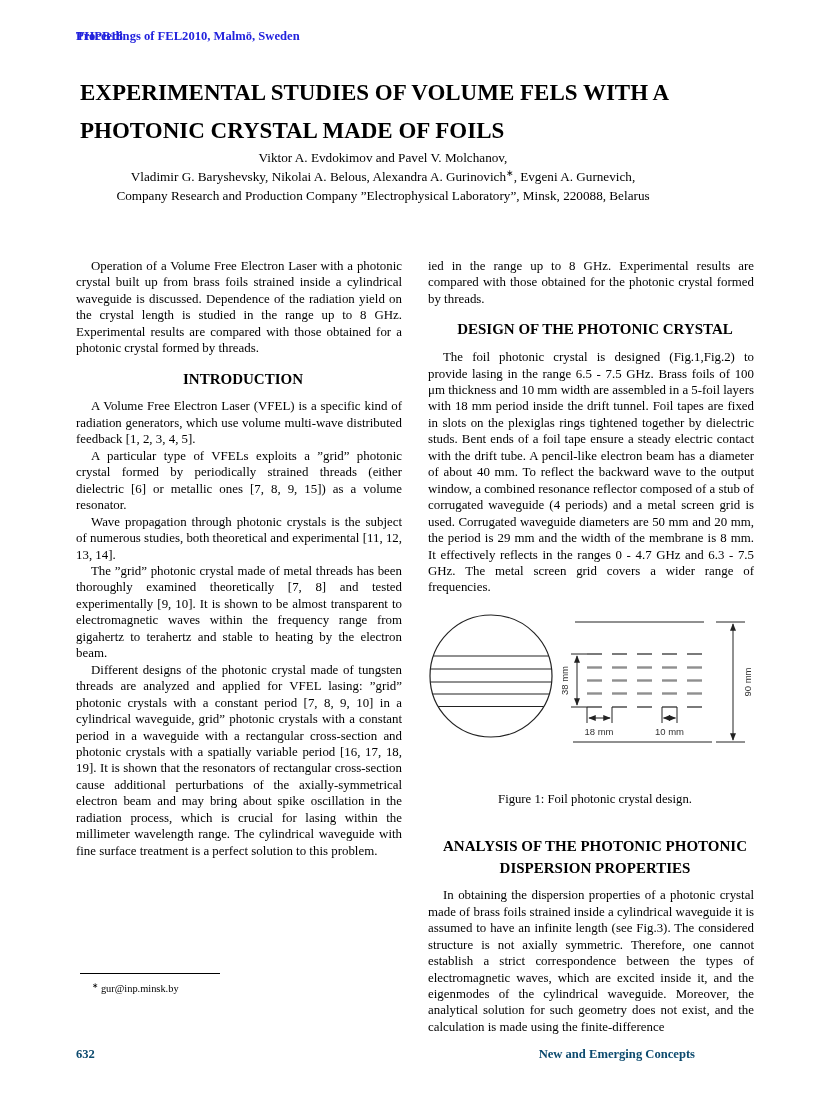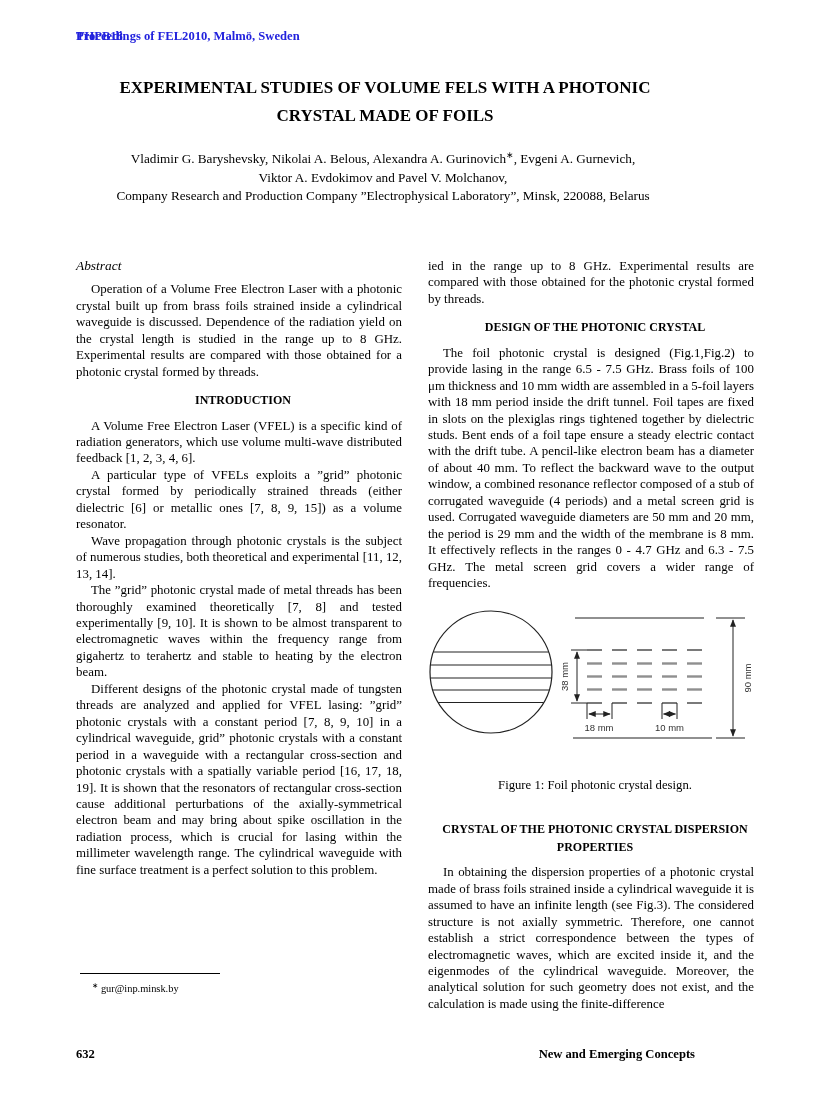--- a/index.html
+++ b/index.html
@@ -9,90 +9,89 @@
   }
   
   .page-header {
     position:absolute; top:29px; left:76px; right:61px; height:16px;
     color:#2222dd; font-weight:bold; font-size:12.6px;
   }
   .hdr-code { position:absolute; left:0; top:0; }
   .hdr-center { position:absolute; left:0; right:0; text-align:left; top:0; }
   .page-footer {
     position:absolute; top:1047px; left:76px; right:61px;
-    color:#000000; font-weight:bold; font-size:12.6px;
+    color:#0c4a6e; font-weight:bold; font-size:12.6px;
     display:flex; justify-content:space-between;
   }
   
   .paper-title {
-    position:absolute; top:74px; left:80px; right:66px; text-align:center;
-    font-weight:bold; font-size:17px; line-height:1.65;
+    position:absolute; top:74px; left:80px; right:66px; text-align:left;
+    font-weight:bold; font-size:23px; line-height:1.65;
   }
   .authors {
     position:absolute; top:149px; left:40px; right:30px; text-align:center;
     font-size:13.2px; line-height:1.40;
   }
   .authors sup { font-size:9px; }
   
   .columns {
     position:absolute; top:258px; left:76px; width:686px;
     display:flex; gap:18px;
   }
   .col {
     width:334px; text-align:justify; font-size:12.9px; line-height:16.45px;
   }
   .col-left { position:relative; height:756px; }
   .col p { margin:0 8px 0 0; text-indent:15px; }
   .col p.noindent { text-indent:0; }
   .abstract-heading { font-style:italic; font-size:13.4px; margin:0 0 7px 0; }
   .section-heading {
-    text-align:center; font-weight:bold; font-size:12px;
+    text-align:center; font-weight:bold; font-size:15px;
     margin:12px 0 8px 0; line-height:1.45;
   }
   
   .footnote-block { position:absolute; left:4px; bottom:16px; font-size:10.4px; }
   .footnote-rule { width:140px; border-top:1px solid #000; margin-bottom:4px; }
   .footnote-text { padding-left:12px; }
   .footnote-text sup { font-size:7.5px; }
   
   .figure-block { margin:10px 0 6px 0; }
   .figure-caption {
-    text-align:center; font-size:12.7px; margin-top:3px; text-indent:0;
+    text-align:center; font-size:12.7px; margin-top:13px; text-indent:0;
   }
   .fig-label {
     font-family:"Liberation Sans", sans-serif; font-size:9.5px; fill:#333;
   }
   .analysis-heading { margin-top:28px; }
 </style>
 </head>
 <body>
 
 <div class="page">
 
   <div class="page-header">
     <span class="hdr-code">THPB18</span>
     <span class="hdr-center">Proceedings of FEL2010, Malmö, Sweden</span>
   </div>
 
   <div class="paper-title">EXPERIMENTAL STUDIES OF VOLUME FELS WITH A PHOTONIC CRYSTAL MADE OF FOILS</div>
 
   <div class="authors">
+    <div>Viktor A. Evdokimov and Pavel V. Molchanov,</div>
     <div><span>Vladimir G. Baryshevsky, Nikolai A. Belous, Alexandra A. Gurinovich</span><sup>∗</sup><span>, Evgeni A. Gurnevich,</span></div>
-    <div>Viktor A. Evdokimov and Pavel V. Molchanov,</div>
     <div>Company Research and Production Company ”Electrophysical Laboratory”, Minsk, 220088, Belarus</div>
   </div>
 
   <div class="columns">
 
     <div class="col col-left">
-      <div class="abstract-heading">Abstract</div>
       <p>Operation of a Volume Free Electron Laser with a photonic crystal built up from brass foils strained inside a cylindrical waveguide is discussed. Dependence of the radiation yield on the crystal length is studied in the range up to 8 GHz. Experimental results are compared with those obtained for a photonic crystal formed by threads.</p>
 
       <div class="section-heading">INTRODUCTION</div>
-      <p>A Volume Free Electron Laser (VFEL) is a specific kind of radiation generators, which use volume multi-wave distributed feedback [1, 2, 3, 4, 6].</p>
+      <p>A Volume Free Electron Laser (VFEL) is a specific kind of radiation generators, which use volume multi-wave distributed feedback [1, 2, 3, 4, 5].</p>
       <p>A particular type of VFELs exploits a ”grid” photonic crystal formed by periodically strained threads (either dielectric [6] or metallic ones [7, 8, 9, 15]) as a volume resonator.</p>
       <p>Wave propagation through photonic crystals is the subject of numerous studies, both theoretical and experimental [11, 12, 13, 14].</p>
       <p>The ”grid” photonic crystal made of metal threads has been thoroughly examined theoretically [7, 8] and tested experimentally [9, 10]. It is shown to be almost transparent to electromagnetic waves within the frequency range from gigahertz to terahertz and stable to heating by the electron beam.</p>
       <p>Different designs of the photonic crystal made of tungsten threads are analyzed and applied for VFEL lasing: ”grid” photonic crystals with a constant period [7, 8, 9, 10] in a cylindrical waveguide, grid” photonic crystals with a constant period in a waveguide with a rectangular cross-section and photonic crystals with a spatially variable period [16, 17, 18, 19]. It is shown that the resonators of rectangular cross-section cause additional perturbations of the axially-symmetrical electron beam and may bring about spike oscillation in the radiation process, which is crucial for lasing within the millimeter wavelength range. The cylindrical waveguide with fine surface treatment is a perfect solution to this problem.</p>
 
       <div class="footnote-block">
         <div class="footnote-rule"></div>
         <div class="footnote-text"><sup>∗</sup><span> gur@inp.minsk.by</span></div>
       </div>
     </div>
@@ -187,21 +186,21 @@
           <g>
             <line x1="234" y1="101" x2="234" y2="117" stroke="#222" stroke-width="1"></line>
             <line x1="249" y1="101" x2="249" y2="117" stroke="#222" stroke-width="1"></line>
             <line x1="235.5" y1="112" x2="247.5" y2="112" stroke="#222" stroke-width="1" marker-start="url(#arr)" marker-end="url(#arr)"></line>
             <text class="fig-label" x="241.5" y="129" text-anchor="middle">10 mm</text>
           </g>
         </svg>
         <div class="figure-caption">Figure 1: Foil photonic crystal design.</div>
       </div>
 
-      <div class="section-heading analysis-heading">CRYSTAL OF THE PHOTONIC CRYSTAL DISPERSION PROPERTIES</div>
+      <div class="section-heading analysis-heading">ANALYSIS OF THE PHOTONIC PHOTONIC DISPERSION PROPERTIES</div>
       <p>In obtaining the dispersion properties of a photonic crystal made of brass foils strained inside a cylindrical waveguide it is assumed to have an infinite length (see Fig.3). The considered structure is not axially symmetric. Therefore, one cannot establish a strict correspondence between the types of electromagnetic waves, which are excited inside it, and the eigenmodes of the cylindrical waveguide. Moreover, the analytical solution for such geometry does not exist, and the calculation is made using the finite-difference</p>
     </div>
   </div>
 
   <div class="page-footer">
     <span>632</span>
     <span>New and Emerging Concepts</span>
   </div>
 
 </div>

